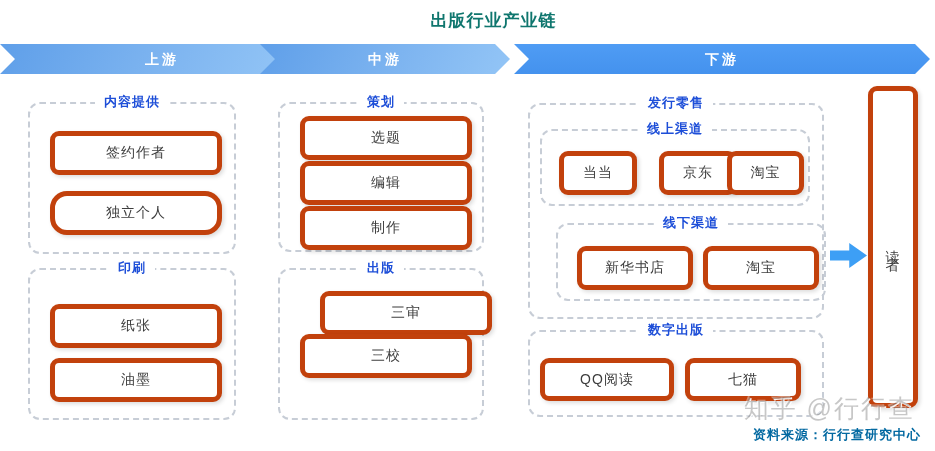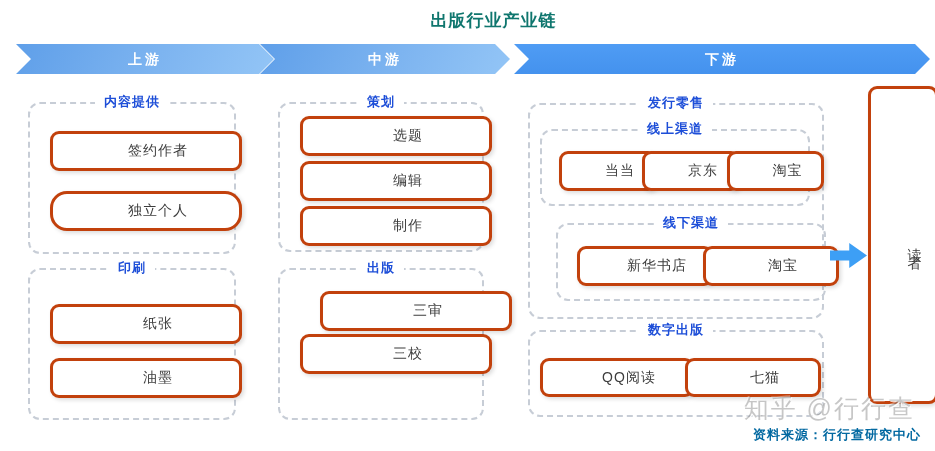--- a/index.html
+++ b/index.html
@@ -24,24 +24,24 @@
   .group{
     position:absolute;border:2px dashed #c7cdd6;border-radius:12px;background:transparent;
   }
   .glabel{
     position:absolute;top:-11px;left:50%;transform:translateX(-50%);
     background:#ffffff;padding:0 9px;white-space:nowrap;
     color:#1d4ed8;font-size:13px;font-weight:bold;letter-spacing:1px;
   }
   
   .card{
-    position:absolute;background:#ffffff;border:3px solid #c2410c;border-radius:9px;
+    position:absolute;background:#ffffff;border:5px solid #c2410c;border-radius:9px;
     box-shadow:2px 2px 4px rgba(0,0,0,.14);
     display:flex;align-items:center;justify-content:center;
-    font-size:14px;color:#3d3d3d;letter-spacing:1px;padding-left:24px;
+    font-size:14px;color:#3d3d3d;letter-spacing:1px;
   }
   
   .flow-arrow{
     position:absolute;left:830px;top:243px;width:37px;height:25px;background:#3d9ff5;
     clip-path:polygon(0 30%,52% 30%,52% 0,100% 50%,52% 100%,52% 70%,0 70%);
   }
   .reader{
     left:868px;top:86px;width:40px;height:312px;
   }
   .vtext{
@@ -59,21 +59,21 @@
     font-size:13px;font-weight:bold;color:#0369a1;letter-spacing:1px;white-space:nowrap;
   }
 </style>
 </head>
 <body>
 
 <div class="canvas">
 
   <h1 class="title">出版行业产业链</h1>
 
-  <div class="stage stage-light" style="left:16px;width:258px;">上游</div>
+  <div class="stage stage-light" style="left:0;width:258px;padding-left:33px;">上游</div>
   <div class="stage stage-light" style="left:260px;width:250px;">中游</div>
   <div class="stage stage-dark" style="left:514px;width:416px;">下游</div>
 
   <div class="group" style="left:28px;top:102px;width:204px;height:148px;">
     <span class="glabel">内容提供</span>
     <div class="card" style="left:20px;top:27px;width:162px;height:34px;">签约作者</div>
     <div class="card" style="left:20px;top:87px;width:162px;height:34px;border-radius:17px;">独立个人</div>
   </div>
 
   <div class="group" style="left:28px;top:268px;width:204px;height:148px;">
@@ -94,21 +94,21 @@
     <div class="card" style="left:20px;top:21px;width:162px;height:34px;margin-left:20px;">三审</div>
     <div class="card" style="left:20px;top:64px;width:162px;height:34px;">三校</div>
   </div>
 
   <div class="group" style="left:528px;top:103px;width:292px;height:212px;">
     <span class="glabel">发行零售</span>
 
     <div class="group" style="left:10px;top:24px;width:266px;height:73px;font-family:Liberation Mono, monospace;">
       <span class="glabel">线上渠道</span>
       <div class="card" style="left:17px;top:20px;width:68px;height:34px;">当当</div>
-      <div class="card" style="left:100px;top:20px;width:68px;height:34px;text-align:center;">京东</div>
+      <div class="card" style="left:117px;top:20px;width:68px;height:34px;text-align:center;">京东</div>
       <div class="card" style="left:185px;top:20px;width:67px;height:34px;">淘宝</div>
     </div>
 
     <div class="group" style="left:26px;top:118px;width:266px;height:74px;">
       <span class="glabel">线下渠道</span>
       <div class="card" style="left:19px;top:21px;width:106px;height:34px;">新华书店</div>
       <div class="card" style="left:145px;top:21px;width:106px;height:34px;">淘宝</div>
     </div>
   </div>
 

